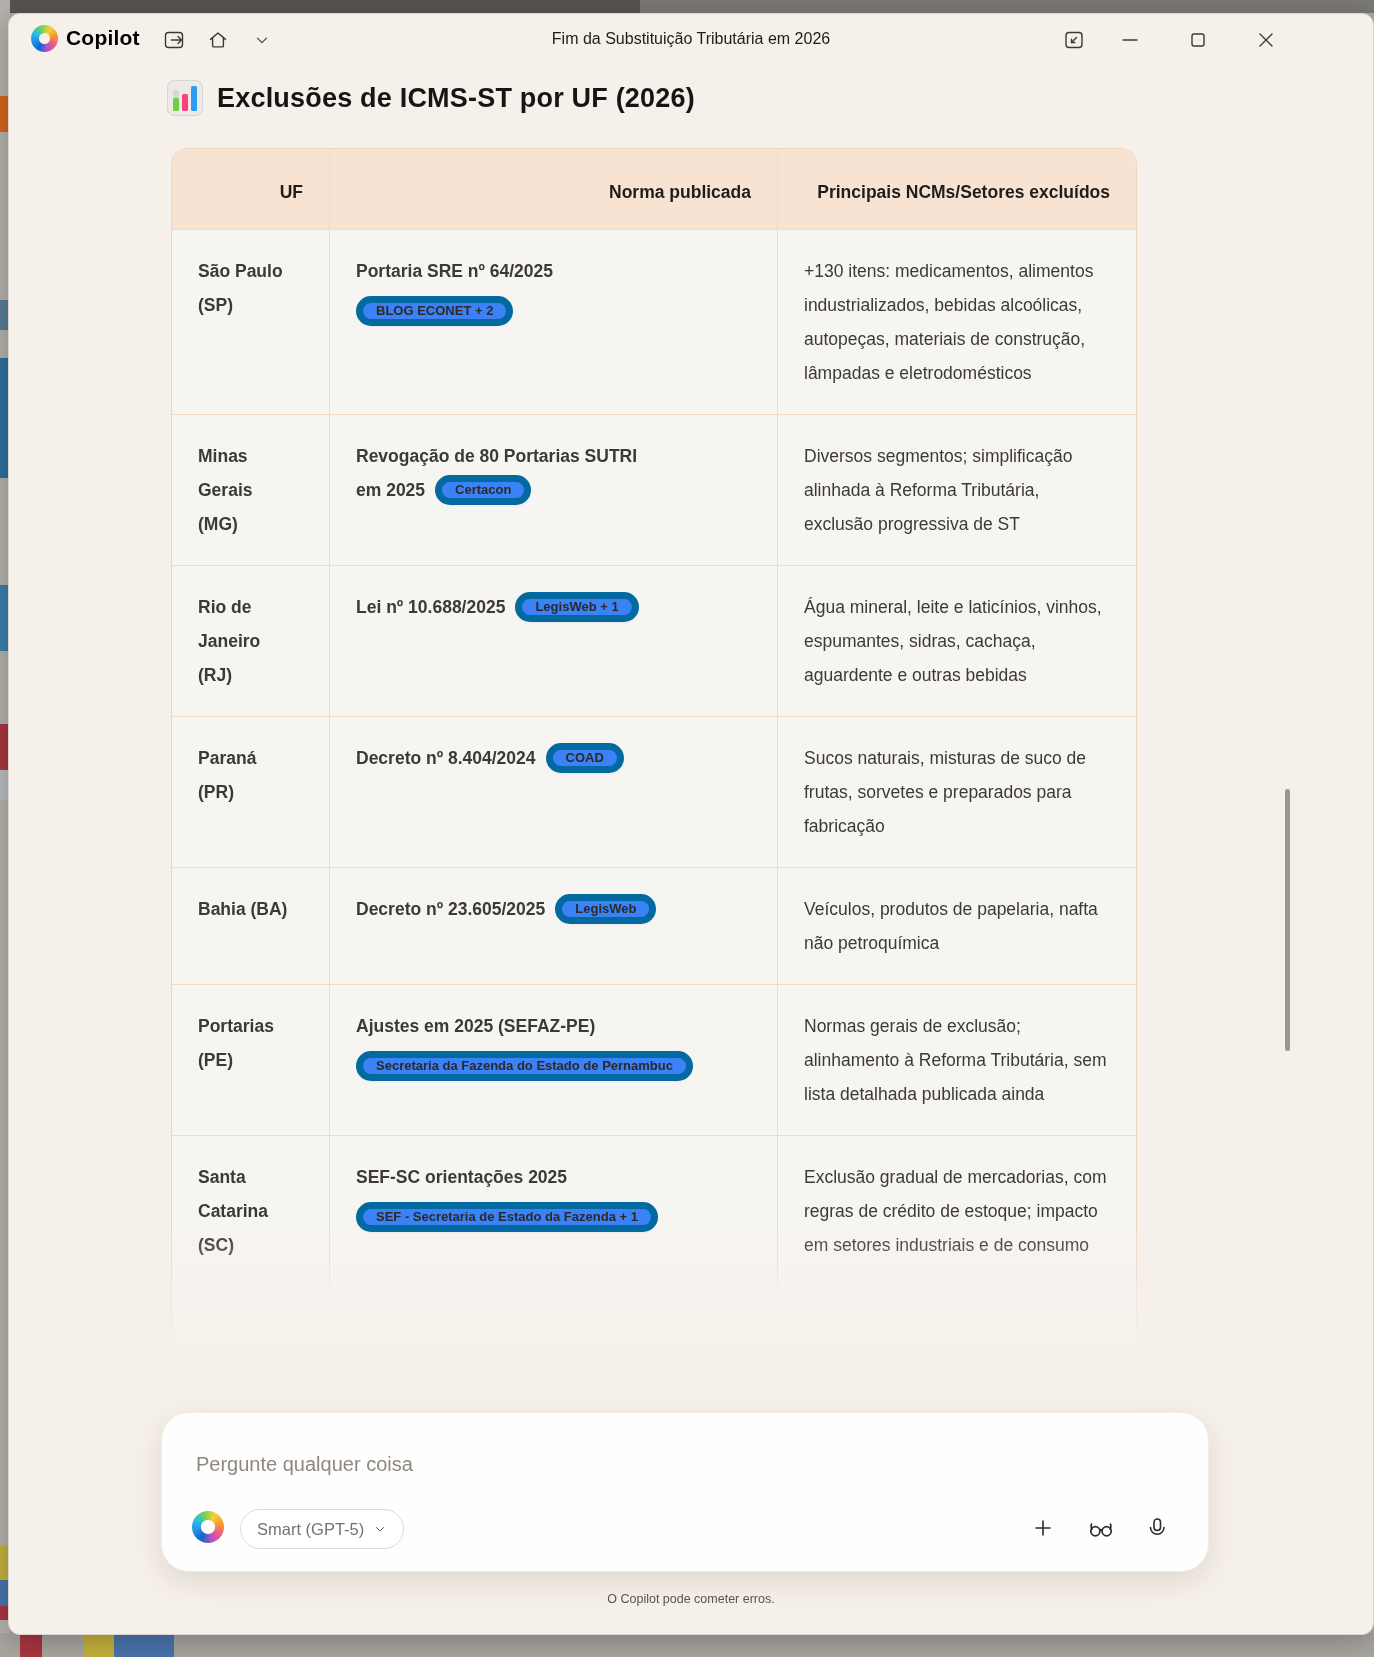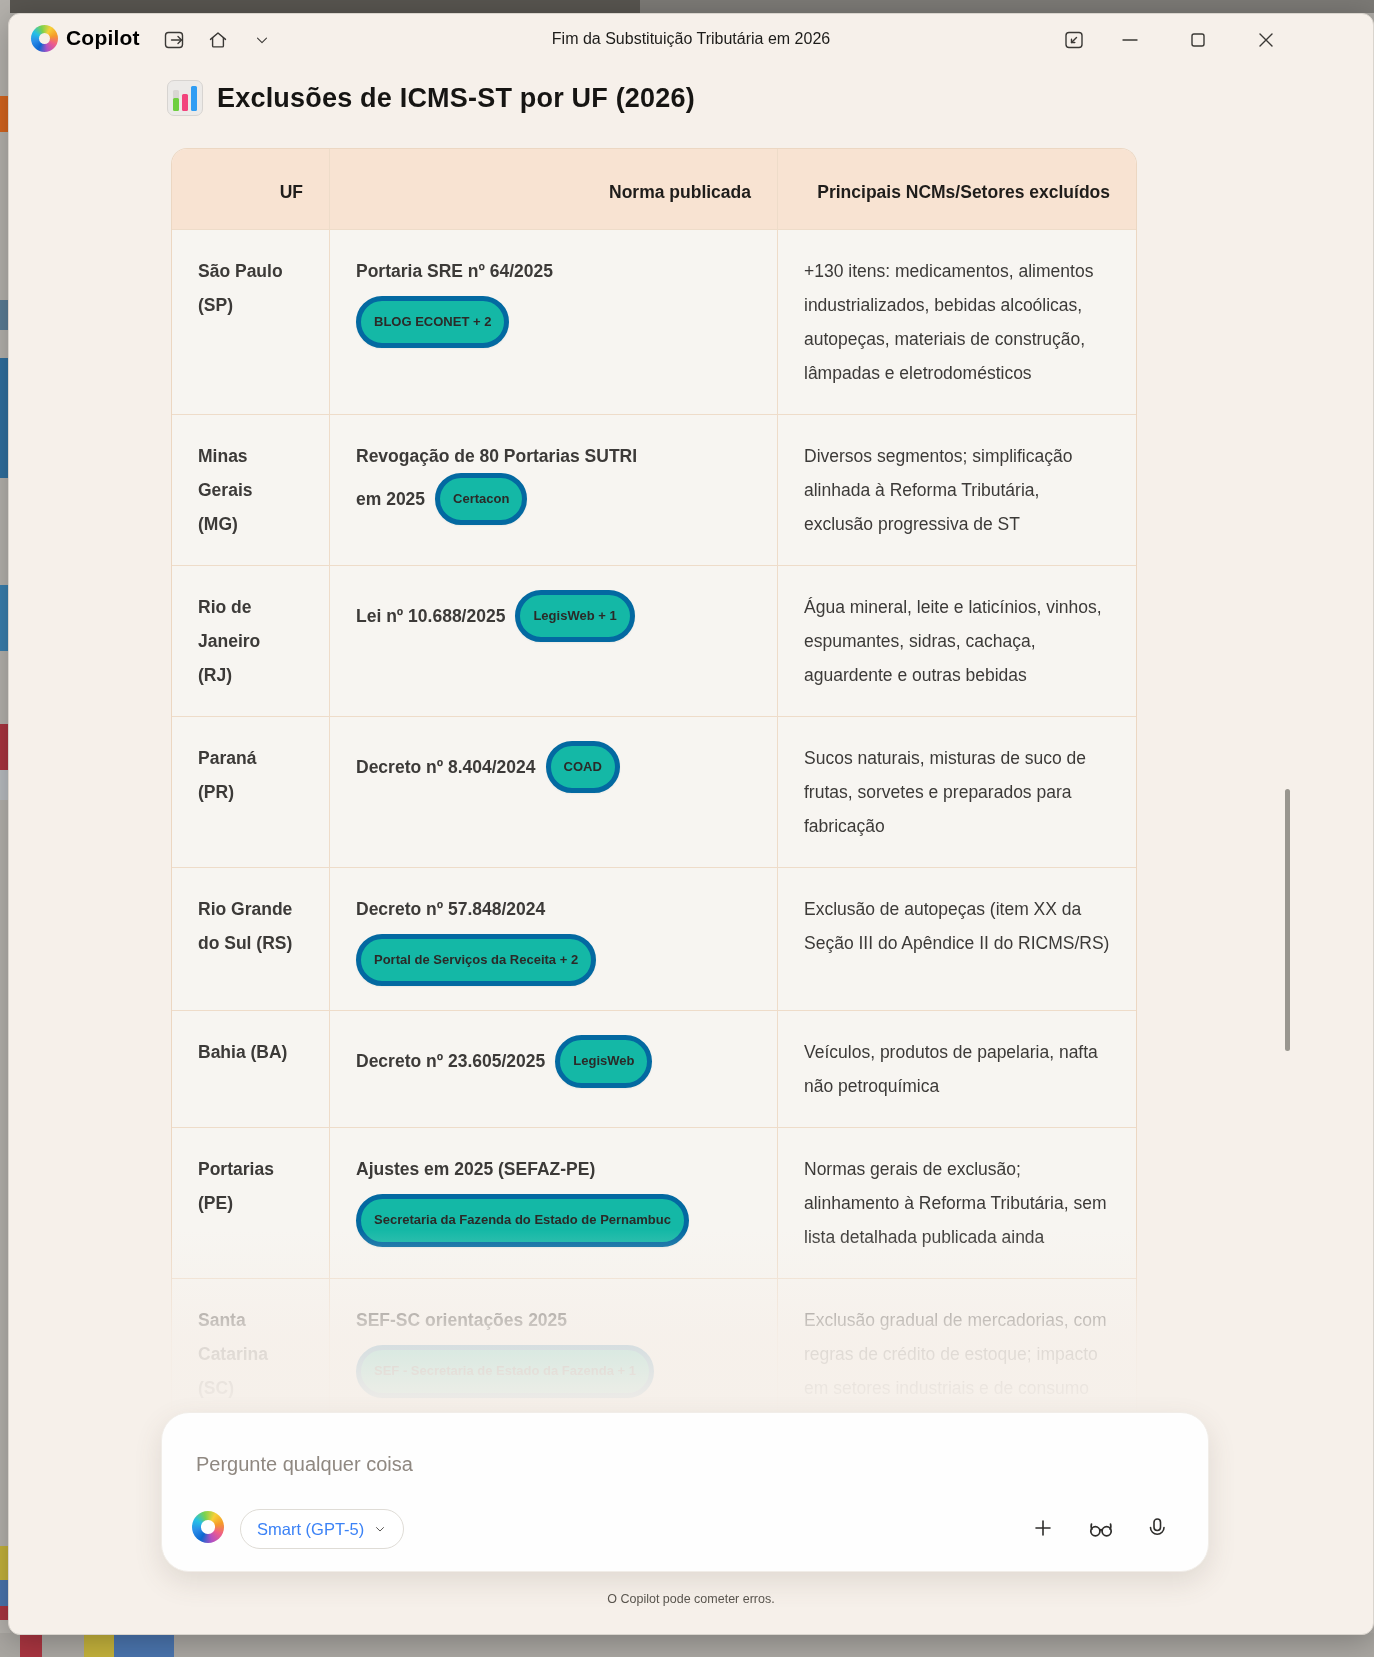--- a/index.html
+++ b/index.html
@@ -57,43 +57,43 @@
   table.icms td{
     vertical-align:top;padding:24px 26px;font-size:17.5px;color:#3c3a38;line-height:34px;
     border-top:1.5px solid #eedcc9;background:#f7f5f1;
   }
   table.icms th+th, table.icms td+td{border-left:1.5px solid #eedcc9;margin-top:9px;}
   td.c-uf{font-weight:bold;color:#262422;}
   .uf-inner{width:96px;overflow-wrap:anywhere;}
   td.c-norma{font-size:18px;}
   .norma-text{white-space:pre-line;font-weight:bold;}
   .badge{
-    display:inline-block;margin-left:10px;padding:13px 13px;border-radius:999px;
-    background:#14b8a6;border:5px solid #0369a1;box-shadow:0 1px 2px rgba(0,0,0,.05);
+    display:inline-block;margin-left:10px;padding:0 13px;border-radius:999px;
+    background:#3b82f6;border:7px solid #0369a1;box-shadow:0 1px 2px rgba(0,0,0,.05);
     font-size:13px;font-weight:bold;color:#2b2a28;line-height:1.25;white-space:nowrap;
     vertical-align:2px;cursor:pointer;
   }
   td.badge-nl .norma-text{display:block;}
   td.badge-nl .badge{margin:8px 0 0;}
   
   .fade{position:absolute;left:0;top:1216px;width:100%;height:192px;z-index:5;pointer-events:none;
     background:linear-gradient(to bottom,rgba(246,240,234,0) 0%,rgba(246,240,234,.85) 55%,#f6f0ea 100%);}
   .scroll-thumb{position:absolute;left:1276px;top:775px;width:5px;height:262px;border-radius:3px;background:#99968f;z-index:6;cursor:pointer;}
   
   .composer{
     position:absolute;left:152px;top:1398px;width:1046px;height:158px;z-index:7;
     background:#fefefe;border:1px solid #f1ede8;border-radius:28px;
     box-shadow:0 10px 28px rgba(90,78,64,.14);
   }
   .composer-input{position:absolute;left:34px;top:40px;font-size:20px;color:#8f8881;cursor:text;}
   .cmp-logo{position:absolute;left:30px;top:98px;width:32px;height:32px;--hole:#fefefe;}
   .model-pill{
     position:absolute;left:78px;top:96px;height:38px;display:flex;align-items:center;gap:9px;
     padding:0 16px;border:1px solid #dfdcd6;border-radius:20px;background:#fff;
-    font-size:16.5px;color:#3b82f6;cursor:pointer;
+    font-size:16.5px;color:#737373;cursor:pointer;
   }
   .model-pill svg{stroke:#4a4846;fill:none;stroke-width:1.6;stroke-linecap:round;stroke-linejoin:round;}
   .cmp-icon{position:absolute;top:102px;width:26px;height:26px;display:flex;align-items:center;justify-content:center;cursor:pointer;}
   .cmp-icon svg{stroke:#2e2d2b;fill:none;stroke-width:1.6;stroke-linecap:round;stroke-linejoin:round;}
   .footer{position:absolute;left:0;top:1578px;width:100%;text-align:center;font-size:12.5px;color:#5a564f;z-index:2;}
 </style>
 </head>
 <body>
 
 <div class="edge-top">
@@ -226,29 +226,20 @@
     <tr>
       <td class="c-uf">
               <div class="uf-inner">Paraná (PR)</div>
             </td>
       <td class="c-norma">
         <span class="norma-text">Decreto nº 8.404/2024</span><span class="badge">COAD</span>
       </td>
       <td class="c-desc">Sucos naturais, misturas de suco de frutas, sorvetes e preparados para fabricação</td>
     </tr>
 
-    <tr>
-      <td class="c-uf">
-              <div class="uf-inner">Rio Grande do Sul (RS)</div>
-            </td>
-      <td class="c-norma badge-nl">
-        <span class="norma-text">Decreto nº 57.848/2024</span><span class="badge">Portal de Serviços da Receita + 2</span>
-      </td>
-      <td class="c-desc">Exclusão de autopeças (item XX da Seção III do Apêndice II do RICMS/RS)</td>
-    </tr>
 
     <tr>
       <td class="c-uf">
               <div class="uf-inner">Bahia (BA)</div>
             </td>
       <td class="c-norma">
         <span class="norma-text">Decreto nº 23.605/2025</span><span class="badge">LegisWeb</span>
       </td>
       <td class="c-desc">Veículos, produtos de papelaria, nafta não petroquímica</td>
     </tr>

